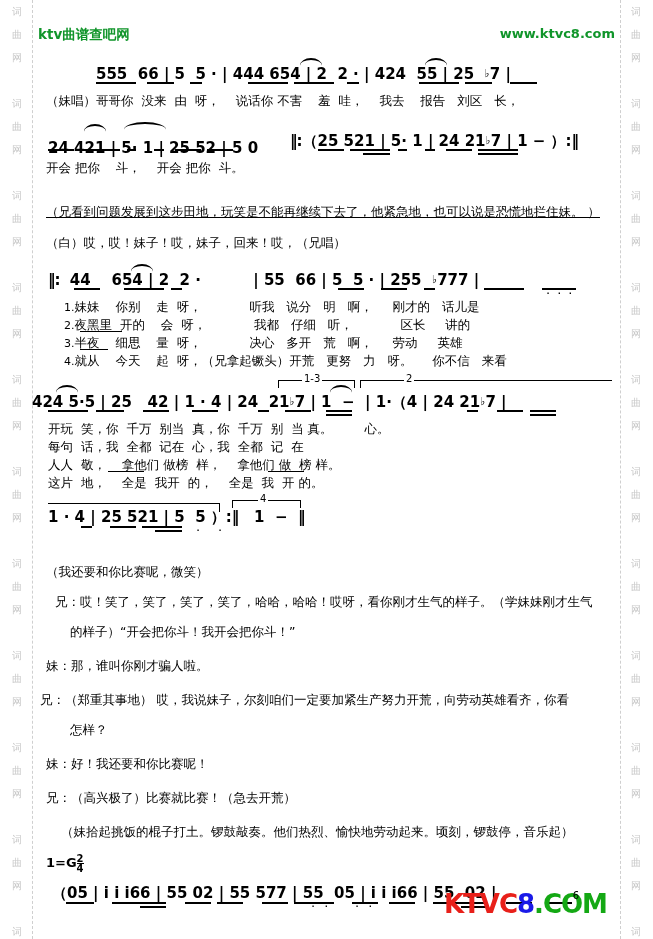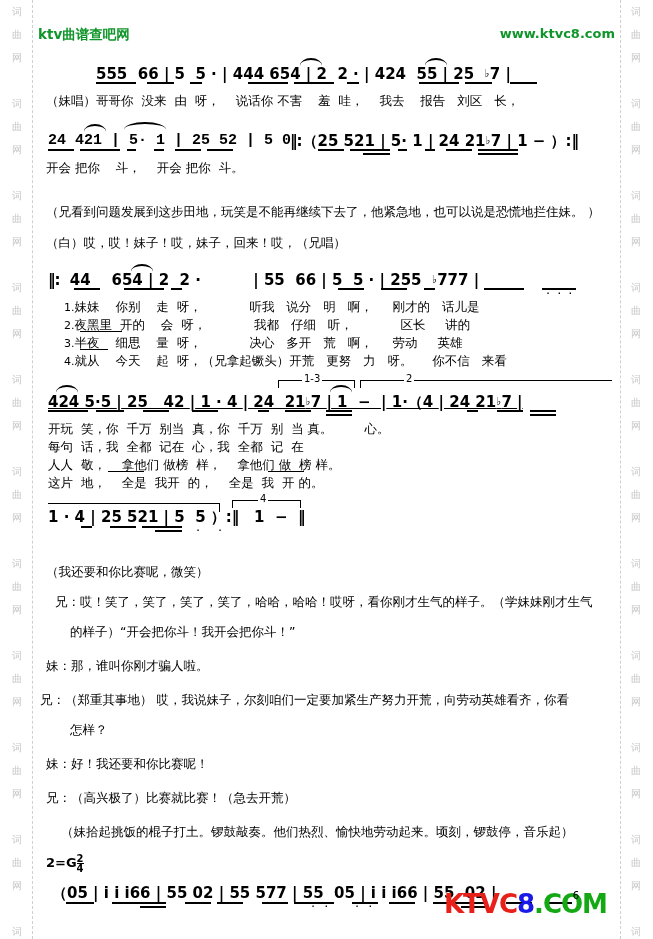--- a/index.html
+++ b/index.html
@@ -208,21 +208,21 @@
   <div class="beam" style="left:419px;top:82px;width:40px;"></div>
   <div class="beam" style="left:465px;top:82px;width:27px;"></div>
   <div class="beam" style="left:510px;top:82px;width:27px;"></div>
   <div class="slur" style="left:300px;top:58px;width:22px;"></div>
   <div class="slur" style="left:425px;top:58px;width:22px;"></div>
 
   <div class="abs lyr" style="left:46px;top:94px;">（妹唱）哥哥你  没来  由  呀，    说话你 不害    羞  哇，    我去    报告   刘区   长，</div>
 </div>
 
 <div>
-  <div class="abs num" style="left:48px;top:133px;font-family:Liberation Mono, monospace;">24 421 <span>|</span> 5· 1 <span>|</span> 25 52 <span>|</span> 5 0</div>
+  <div class="abs num" style="left:48px;top:141px;">24 421 <span>|</span> 5· 1 <span>|</span> 25 52 <span>|</span> 5 0</div>
   <div class="abs num" style="left:290px;top:133px;"><span style="letter-spacing:-1px">‖</span>:（25 521 <span>|</span> 5· 1 <span>|</span> 24 21<span style="font-size:11px;vertical-align:2px">♭</span>7 <span>|</span> 1 − ）:<span style="letter-spacing:-1px">‖</span></div>
 
   <div class="beam" style="left:48px;top:149px;width:26px;"></div>
   <div class="beam" style="left:80px;top:149px;width:40px;"></div>
   <div class="beam" style="left:127px;top:149px;width:9px;"></div>
   <div class="beam" style="left:154px;top:149px;width:10px;"></div>
   <div class="beam" style="left:175px;top:149px;width:26px;"></div>
   <div class="beam" style="left:207px;top:149px;width:26px;"></div>
   <div class="beam" style="left:318px;top:149px;width:26px;"></div>
   <div class="beam" style="left:350px;top:149px;width:40px;"></div>
@@ -230,21 +230,21 @@
   <div class="beam" style="left:398px;top:149px;width:9px;"></div>
   <div class="beam" style="left:425px;top:149px;width:10px;"></div>
   <div class="beam" style="left:446px;top:149px;width:26px;"></div>
   <div class="beam" style="left:478px;top:149px;width:40px;"></div>
   <div class="beam2" style="left:478px;top:153px;width:40px;"></div>
   <div class="slur" style="left:84px;top:124px;width:22px;"></div>
   <div class="slur" style="left:124px;top:122px;width:42px;"></div>
   <div class="abs lyr" style="left:46px;top:161px;">开会 把你    斗，    开会 把你  斗。</div>
 </div>
 
-<div class="abs narr" style="left:46px;top:201px;">（兄看到问题发展到这步田地，玩笑是不能再继续下去了，他紧急地，也可以说是恐慌地拦住妹。 ）</div>
+<div class="abs narr" style="left:46px;top:201px;text-decoration:underline;">（兄看到问题发展到这步田地，玩笑是不能再继续下去了，他紧急地，也可以说是恐慌地拦住妹。 ）</div>
 <div class="abs narr" style="left:46px;top:232px;">（白）哎，哎！妹子！哎，妹子，回来！哎，（兄唱）</div>
 
 <div>
   <div class="abs num" style="left:48px;top:272px;"><span style="letter-spacing:-1px">‖</span>: <span style="padding-left:4px">44</span>&nbsp;&nbsp;&nbsp; 654 <span>|</span> 2&nbsp; 2 ·&nbsp;&nbsp;&nbsp;&nbsp;&nbsp;&nbsp;&nbsp;&nbsp;&nbsp; <span>|</span> 55&nbsp; 66 <span>|</span> 5&nbsp; 5 · <span>|</span> 255&nbsp; <span style="font-size:11px;vertical-align:2px">♭</span>777 <span>|</span></div>
   <div class="beam" style="left:74px;top:288px;width:26px;"></div>
   <div class="beam" style="left:124px;top:288px;width:40px;"></div>
   <div class="beam" style="left:171px;top:288px;width:11px;"></div>
   <div class="beam" style="left:338px;top:288px;width:26px;"></div>
   <div class="beam" style="left:381px;top:288px;width:26px;"></div>
   <div class="beam" style="left:424px;top:288px;width:11px;"></div>
@@ -257,21 +257,21 @@
   <div class="abs lyr" style="left:64px;top:300px;"><span class="small-idx">1.</span><span>妹妹    你别    走  呀，            听我   说分   明   啊，     刚才的   话儿是</span></div>
   <div class="abs lyr" style="left:64px;top:318px;"><span class="small-idx">2.</span><span>夜黑里  开的    会  呀，            我都   仔细   听，            区长     讲的</span></div>
   <div class="abs lyr" style="left:64px;top:336px;"><span class="small-idx">3.</span><span>半夜    细思    量  呀，            决心   多开   荒   啊，     劳动     英雄</span></div>
   <div class="abs lyr" style="left:64px;top:354px;"><span class="small-idx">4.</span><span>就从    今天    起  呀，（兄拿起镢头）开荒   更努   力   呀。     你不信   来看</span></div>
 
   <div class="beam" style="left:80px;top:331px;width:42px;border-bottom-width:1px;"></div>
   <div class="beam" style="left:80px;top:349px;width:28px;border-bottom-width:1px;"></div>
 </div>
 
 <div>
-  <div class="abs num" style="left:48px;top:394px;text-decoration:underline;">424 5·5 <span>|</span> 25&nbsp;&nbsp; 42 <span>|</span> 1 · 4 <span>|</span> 24&nbsp; 21<span style="font-size:11px;vertical-align:2px">♭</span>7 <span>|</span> 1&nbsp; −&nbsp; <span>|</span> 1·（4 <span>|</span> 24 21<span style="font-size:11px;vertical-align:2px">♭</span>7 <span>|</span></div>
+  <div class="abs num" style="left:32px;top:394px;">424 5·5 <span>|</span> 25&nbsp;&nbsp; 42 <span>|</span> 1 · 4 <span>|</span> 24&nbsp; 21<span style="font-size:11px;vertical-align:2px">♭</span>7 <span>|</span> 1&nbsp; −&nbsp; <span>|</span> 1·（4 <span>|</span> 24 21<span style="font-size:11px;vertical-align:2px">♭</span>7 <span>|</span></div>
   <div class="beam" style="left:48px;top:410px;width:40px;"></div>
   <div class="beam" style="left:96px;top:410px;width:28px;"></div>
   <div class="beam" style="left:143px;top:410px;width:26px;"></div>
   <div class="beam" style="left:192px;top:410px;width:26px;"></div>
   <div class="beam" style="left:258px;top:410px;width:11px;"></div>
   <div class="beam" style="left:285px;top:410px;width:26px;"></div>
   <div class="beam" style="left:326px;top:410px;width:26px;"></div>
   <div class="beam2" style="left:326px;top:414px;width:26px;"></div>
   <div class="beam" style="left:467px;top:410px;width:11px;"></div>
   <div class="beam" style="left:497px;top:410px;width:26px;"></div>
@@ -322,21 +322,21 @@
 <div class="abs narr" style="left:55px;top:591px;">兄：哎！笑了，笑了，笑了，笑了，哈哈，哈哈！哎呀，看你刚才生气的样子。（学妹妹刚才生气</div>
 <div class="abs narr" style="left:70px;top:621px;">的样子）“开会把你斗！我开会把你斗！”</div>
 <div class="abs narr" style="left:46px;top:655px;">妹：那，谁叫你刚才骗人啦。</div>
 <div class="abs narr" style="left:40px;top:689px;">兄：（郑重其事地） 哎，我说妹子，尔刻咱们一定要加紧生产努力开荒，向劳动英雄看齐，你看</div>
 <div class="abs narr" style="left:70px;top:719px;">怎样？</div>
 <div class="abs narr" style="left:46px;top:753px;">妹：好！我还要和你比赛呢！</div>
 <div class="abs narr" style="left:46px;top:787px;">兄：（高兴极了）比赛就比赛！（急去开荒）</div>
 <div class="abs narr" style="left:61px;top:821px;">（妹拾起挑饭的棍子打土。锣鼓敲奏。他们热烈、愉快地劳动起来。顷刻，锣鼓停，音乐起）</div>
 
 <div class="keysig" style="left:46px;top:854px;">
-  <span>2=G</span><span class="frac"><span class="numr">2</span><span class="den">4</span></span>
+  <span>1=G</span><span class="frac"><span class="numr">2</span><span class="den">4</span></span>
 </div>
 
 <div>
   <div class="abs num" style="left:52px;top:886px;">（05 <span>|</span> i i i66 <span>|</span> 55 02 <span>|</span> 55 577 <span>|</span> 55&nbsp; 05 <span>|</span> i i i66 <span>|</span> 55&nbsp; 02 <span>|</span></div>
   <div class="beam" style="left:66px;top:902px;width:28px;"></div>
   <div class="beam" style="left:112px;top:902px;width:54px;"></div>
   <div class="beam2" style="left:140px;top:906px;width:26px;"></div>
   <div class="beam" style="left:185px;top:902px;width:26px;"></div>
   <div class="beam" style="left:217px;top:902px;width:26px;"></div>
   <div class="beam" style="left:262px;top:902px;width:26px;"></div>

